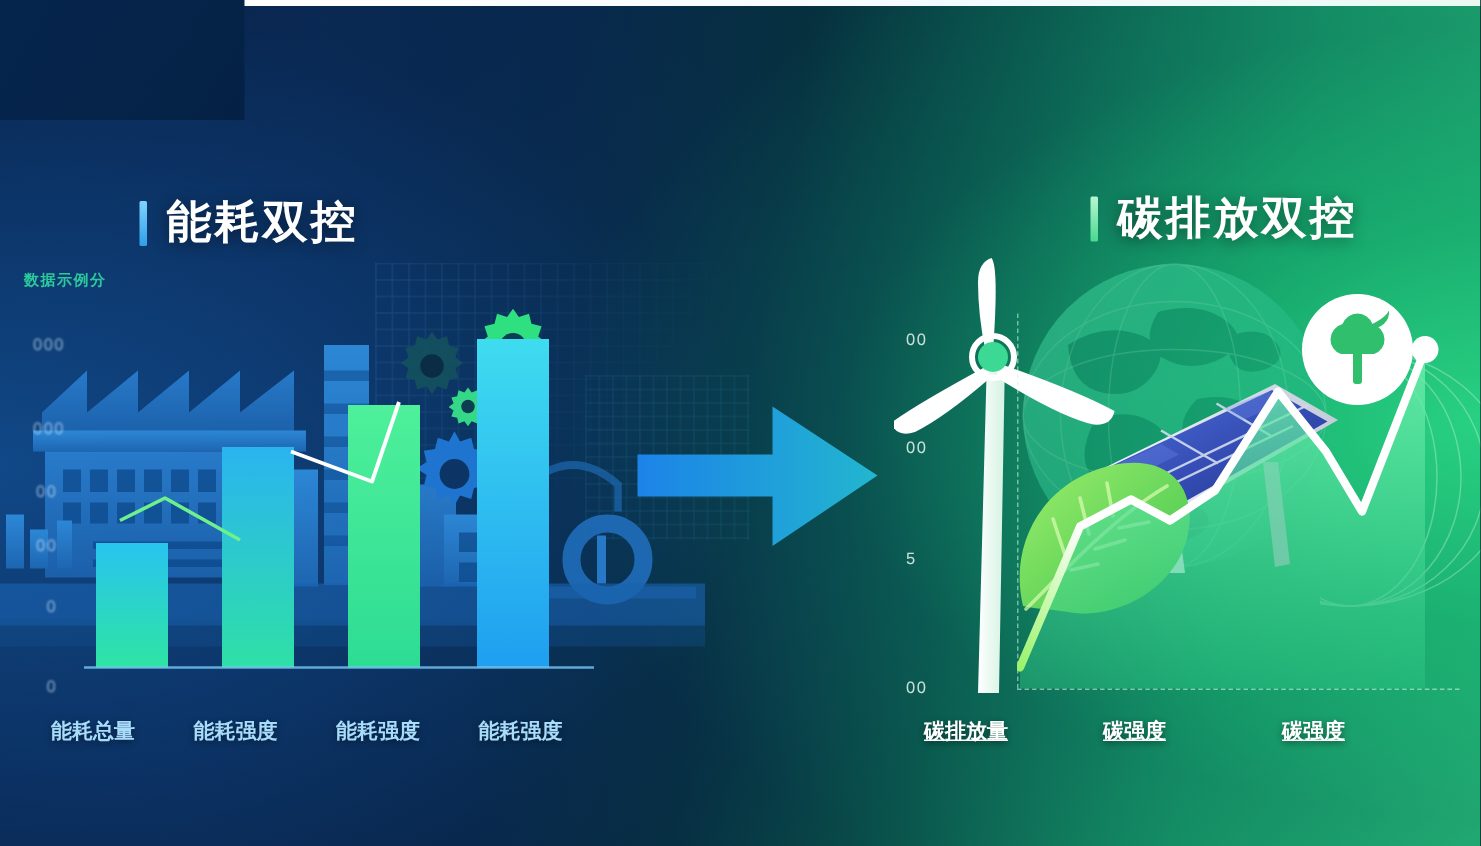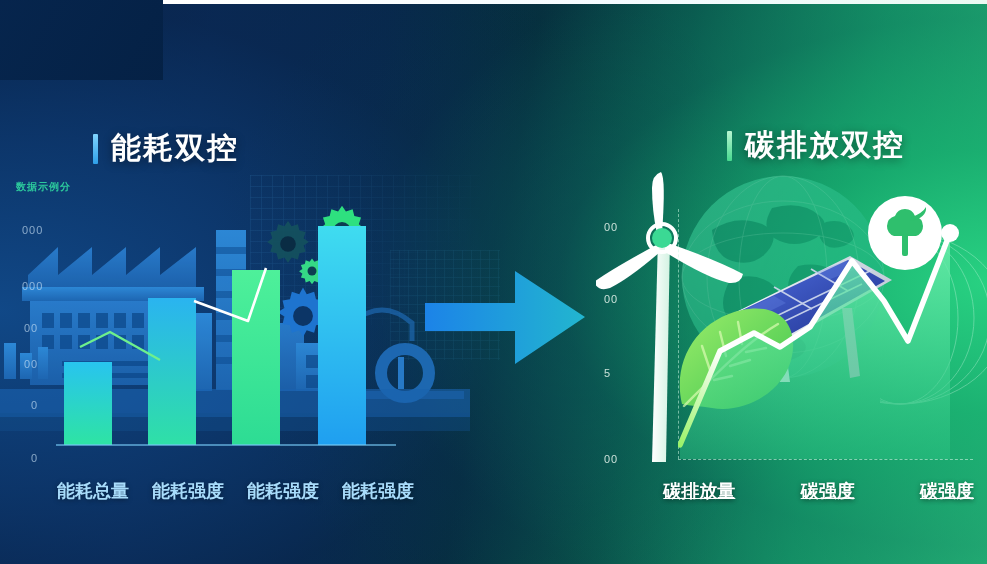--- a/index.html
+++ b/index.html
@@ -71,21 +71,21 @@
   #chart-right { position:absolute; left:596px; top:195px; width:391px; height:285px; }
   .yr { position:absolute; font-size:11px; color:#eaf7ef; opacity:.85;
         filter:blur(.5px); letter-spacing:1px; }
   .vdash { position:absolute; left:82px; top:14px; width:0; height:250px;
            border-left:1.5px dashed rgba(205,245,225,.55); }
   .hdash { position:absolute; left:82px; top:264px; width:295px; height:0;
            border-top:1.5px dashed rgba(205,245,225,.6); }
 
   
   .cats { position:absolute; display:flex; }
-  .cat { text-align:right; font-size:18px; font-weight:bold; white-space:nowrap;
+  .cat { text-align:left; font-size:14px; font-weight:bold; white-space:nowrap;
          text-shadow:0 1px 5px rgba(0,0,0,.42); }
   #cats-left  { left:34px; top:479px; width:380px; }
   #cats-left .cat { flex:1; color:#a8dcfb; }
   #cats-right { left:616px; top:479px; width:358px; }
   #cats-right .cat { flex:1; color:#ffffff;text-decoration:underline; }
 </style>
 </head>
 <body>
 
 <div id="stage">

